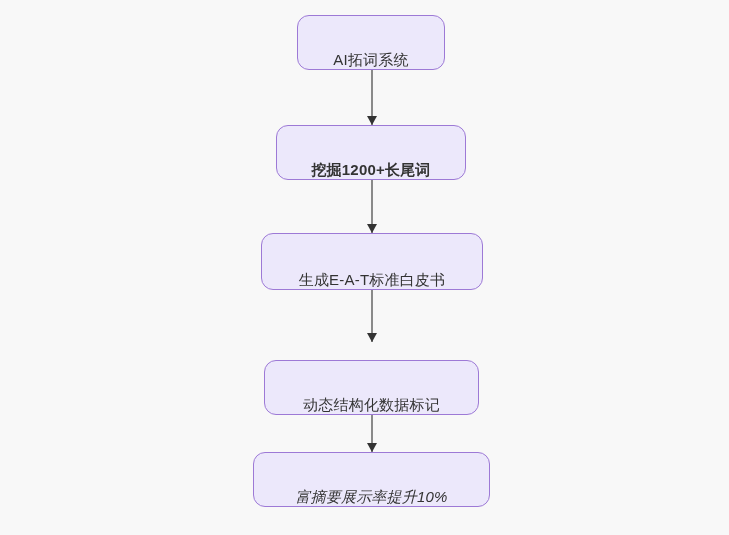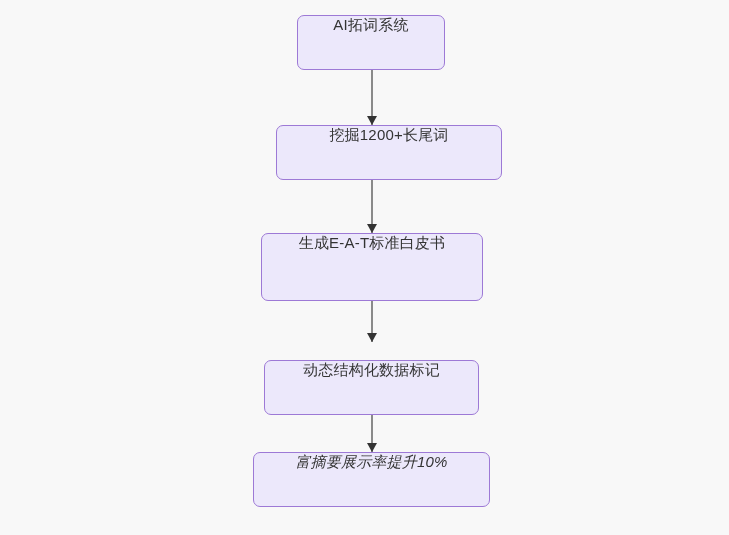--- a/index.html
+++ b/index.html
@@ -17,23 +17,23 @@
     position: relative;
     width: 729px;
     height: 535px;
     background: #f8f8f8;
   }
   .node {
     position: absolute;
     box-sizing: border-box;
     background: #ece8fb;
     border: 1.6px solid #9d79d6;
-    border-radius: 7px;
+    border-radius: 12px;
     display: flex;
-    align-items: flex-start;
+    align-items: flex-end;
     justify-content: center;
     color: #333333;
     font-size: 15px;
     line-height: 1.2;
     letter-spacing: 0.2px;
     white-space: nowrap;
     user-select: none;
   }
   .node-label {
     display: block;
@@ -82,25 +82,25 @@
 
   <div class="edge" style="left:371px; top:397px; width:2px; height:55px;">
     <div class="edge-line" style="height:55px;"></div>
     <div class="edge-arrow" style="top:46px;"></div>
   </div>
 
   <div class="node" style="left:297px; top:15px; width:148px; height:55px;">
     <span class="node-label">AI拓词系统</span>
   </div>
 
-  <div class="node" style="left:276px; top:125px; width:226px; height:55px;">
+  <div class="node" style="left:276px; top:125px; width:190px; height:55px;font-weight:bold;">
     <span class="node-label">挖掘1200+长尾词</span>
   </div>
 
-  <div class="node" style="left:261px; top:233px; width:222px; height:68px;">
+  <div class="node" style="left:261px; top:233px; width:222px; height:57px;">
     <span class="node-label">生成E-A-T标准白皮书</span>
   </div>
 
   <div class="node" style="left:264px; top:360px; width:215px; height:55px;">
     <span class="node-label">动态结构化数据标记</span>
   </div>
 
   <div class="node" style="left:253px; top:452px; width:237px; height:55px;font-style:italic;">
     <span class="node-label">富摘要展示率提升10%</span>
   </div>

